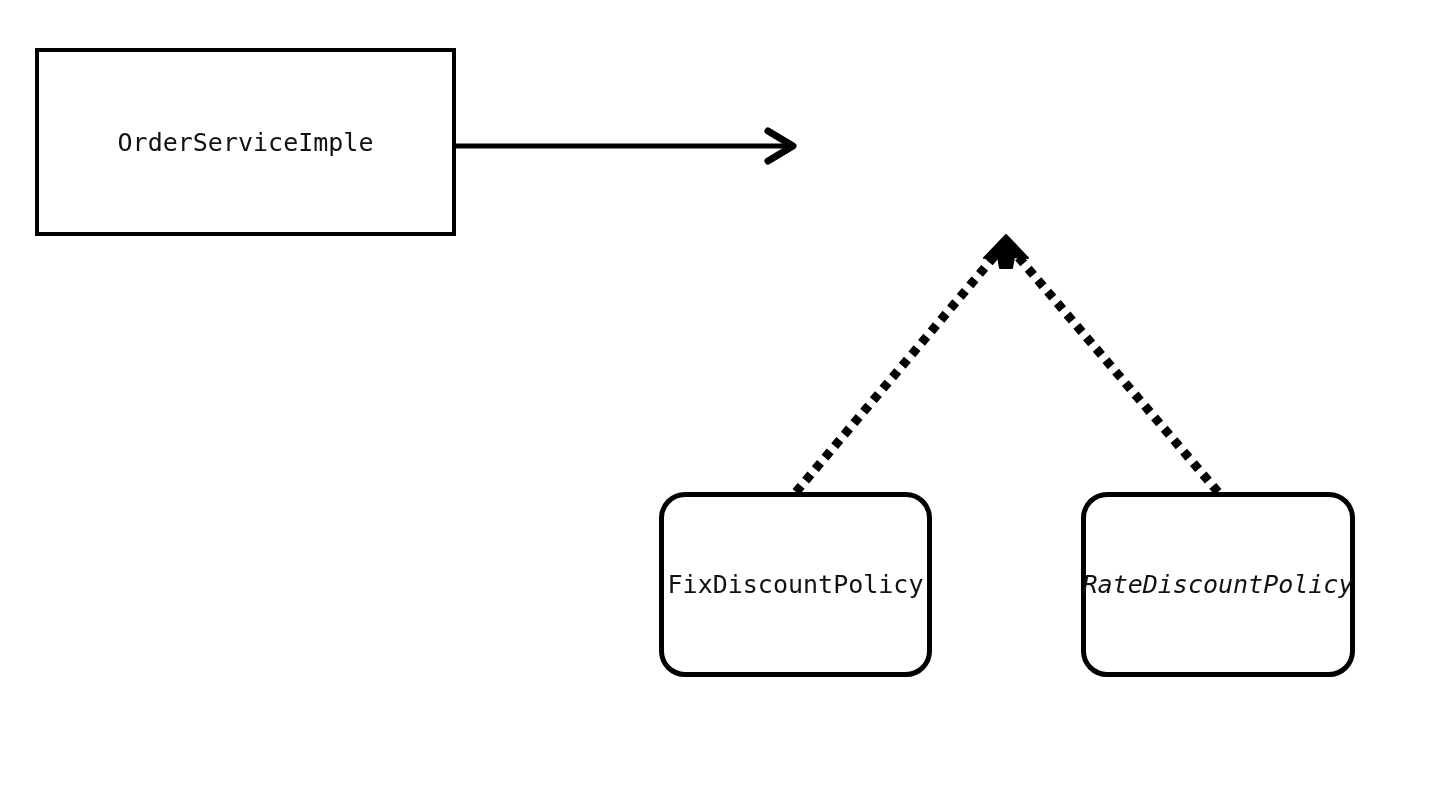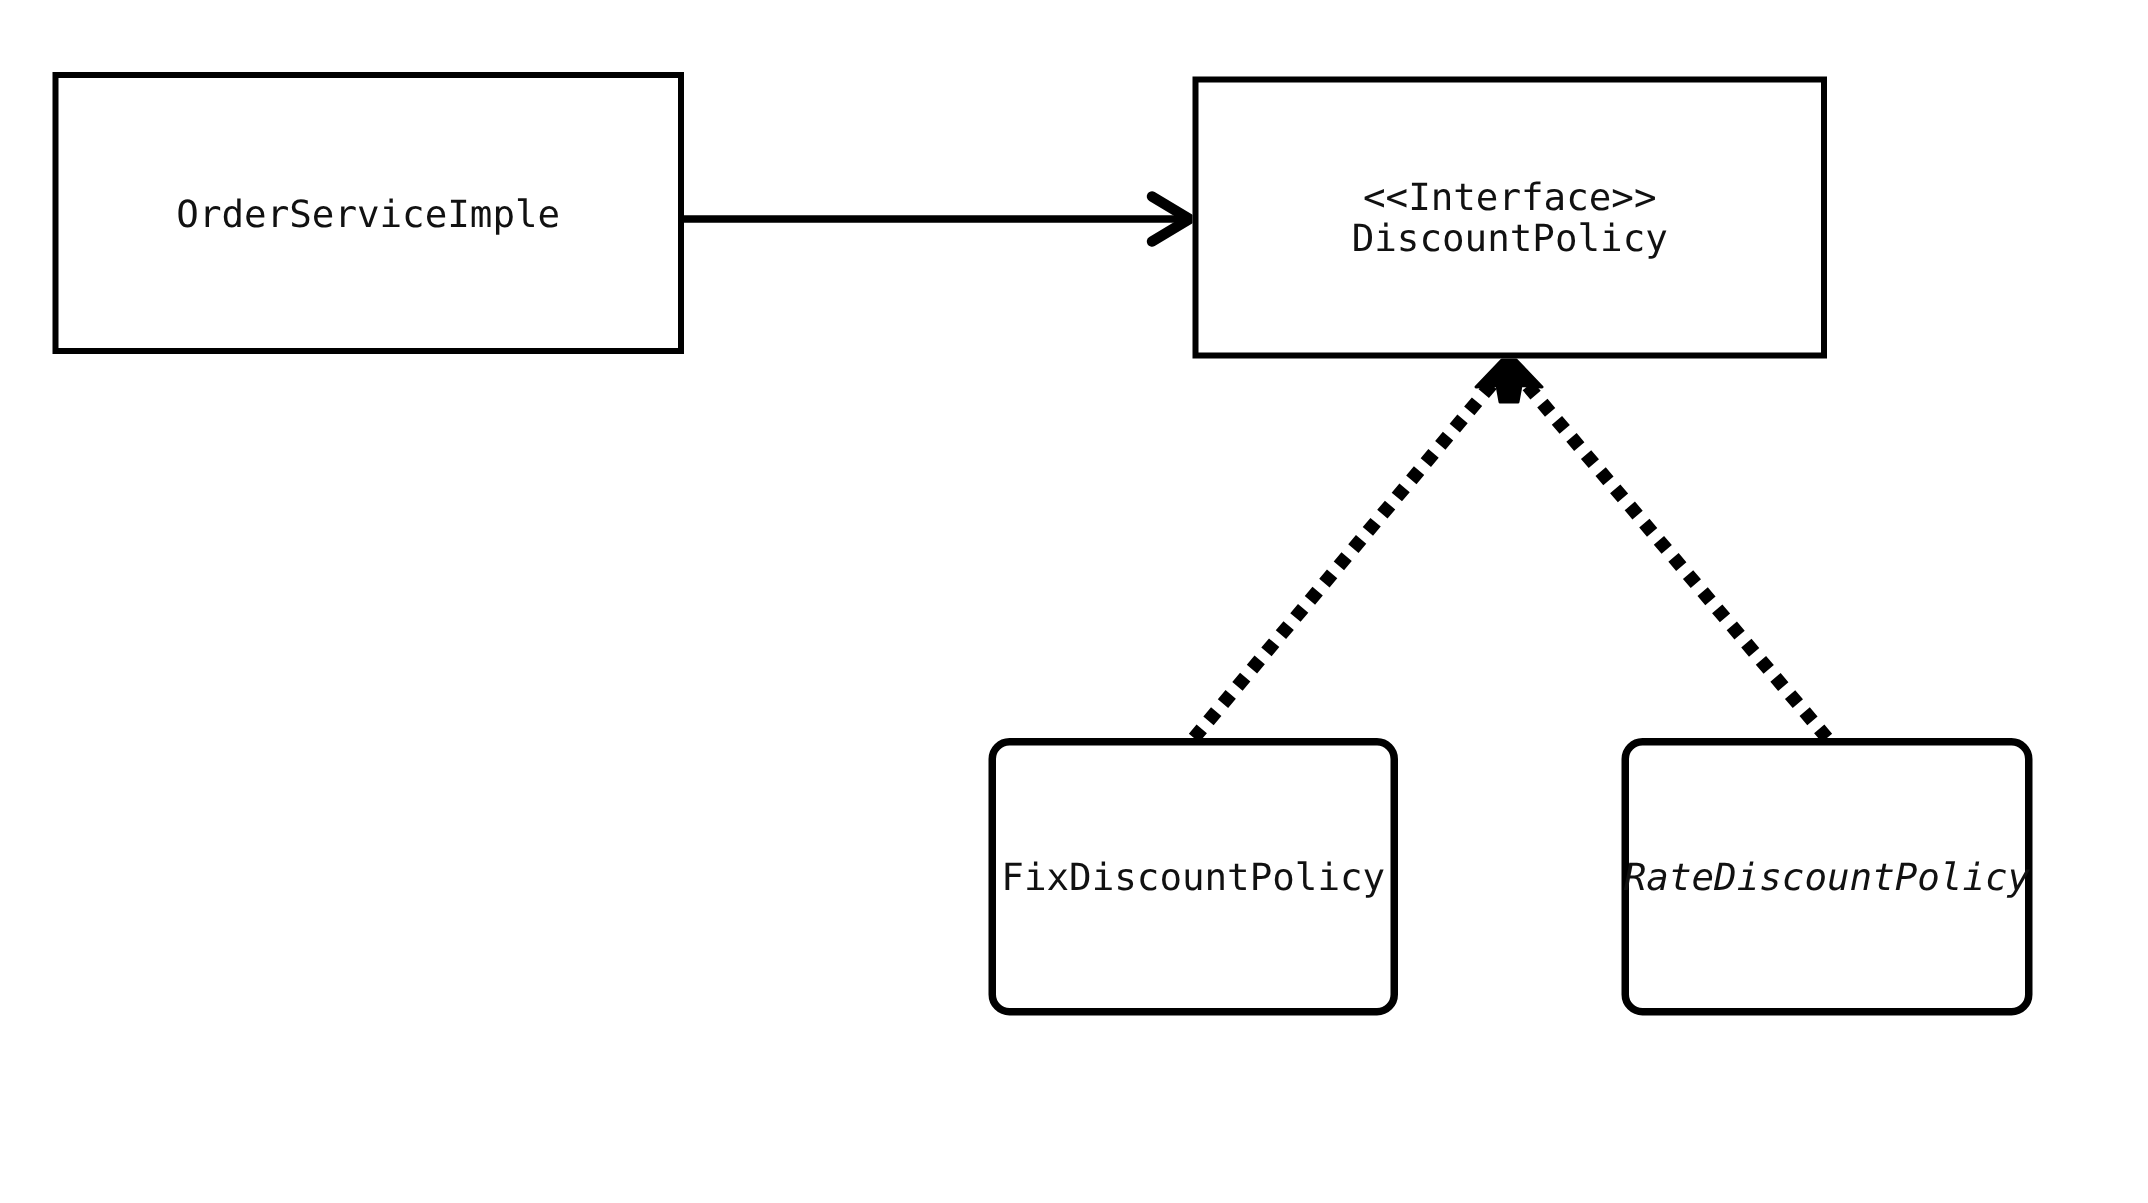--- a/index.html
+++ b/index.html
@@ -28,21 +28,21 @@
     box-sizing: border-box;
     background: #ffffff;
     border: 4px solid #000000;
     display: flex;
     align-items: center;
     justify-content: center;
     text-align: center;
     z-index: 2;
   }
   .node.rounded {
-    border-radius: 14px;
+    border-radius: 26px;
     border-width: 5px;
   }
   .node-label {
     font-family: "DejaVu Sans Mono", "Liberation Mono", monospace;
     font-size: 25px;
     line-height: 27px;
     color: #111111;
     letter-spacing: 0px;
     white-space: pre-line;
     user-select: none;
@@ -101,24 +101,20 @@
                L 1000 268
                L 998 257
                L 984 258 Z" fill="#000000" stroke="#000000" stroke-width="2" stroke-linejoin="round"></path>
     </g>
   </svg>
 
   <div class="node" id="node-order-service-imple">
     <span class="node-label">OrderServiceImple</span>
   </div>
 
-  <div class="node" id="node-discount-policy">
-    <span class="node-label">&lt;&lt;Interface&gt;&gt;
-DiscountPolicy</span>
-  </div>
 
   <div class="node rounded" id="node-fix-discount-policy">
     <span class="node-label">FixDiscountPolicy</span>
   </div>
 
   <div class="node rounded" id="node-rate-discount-policy">
     <span class="node-label">RateDiscountPolicy</span>
   </div>
 
 </div>

